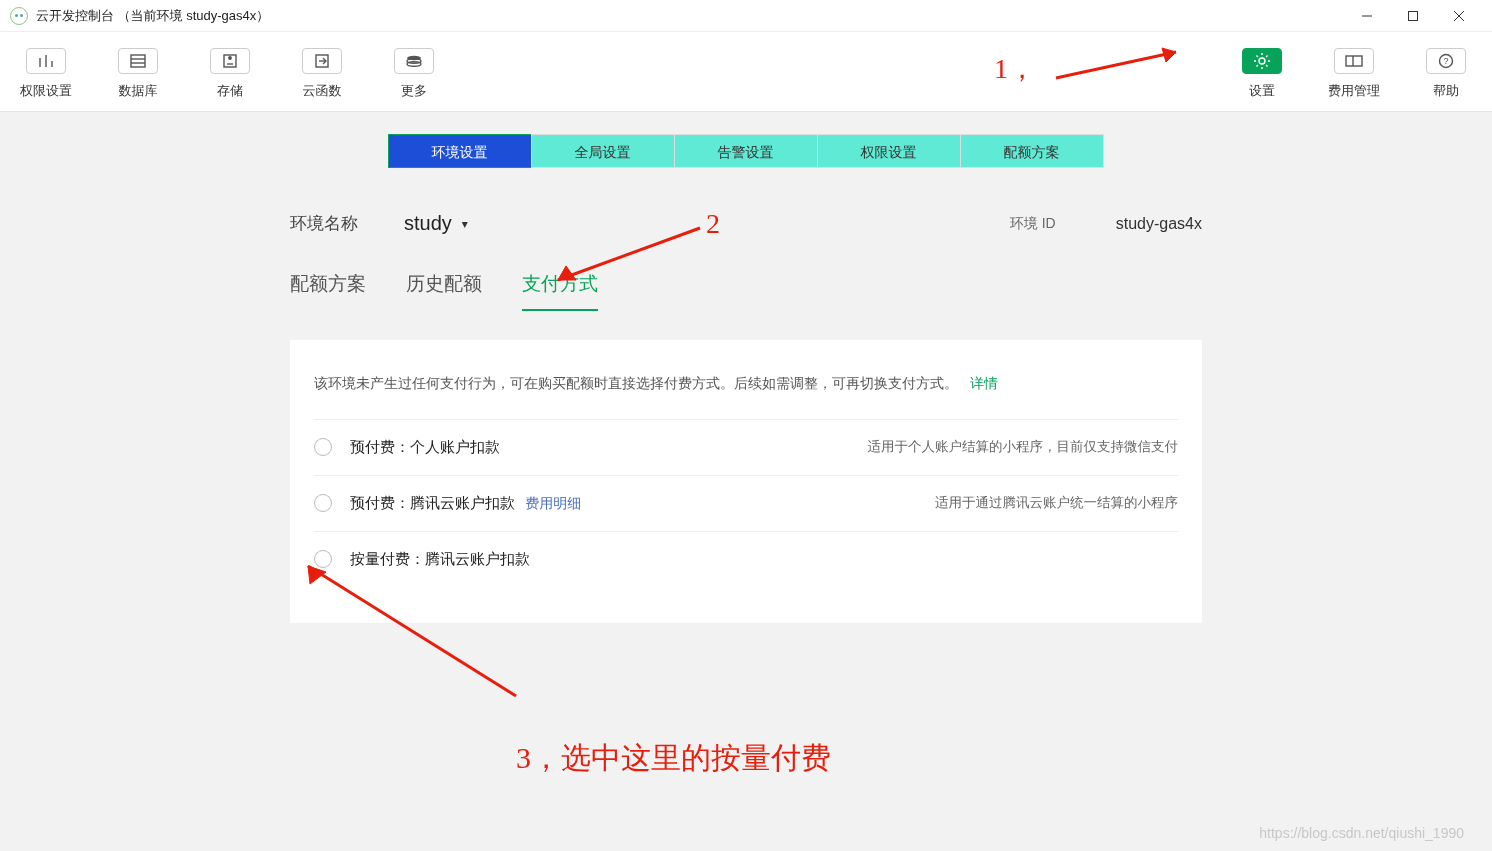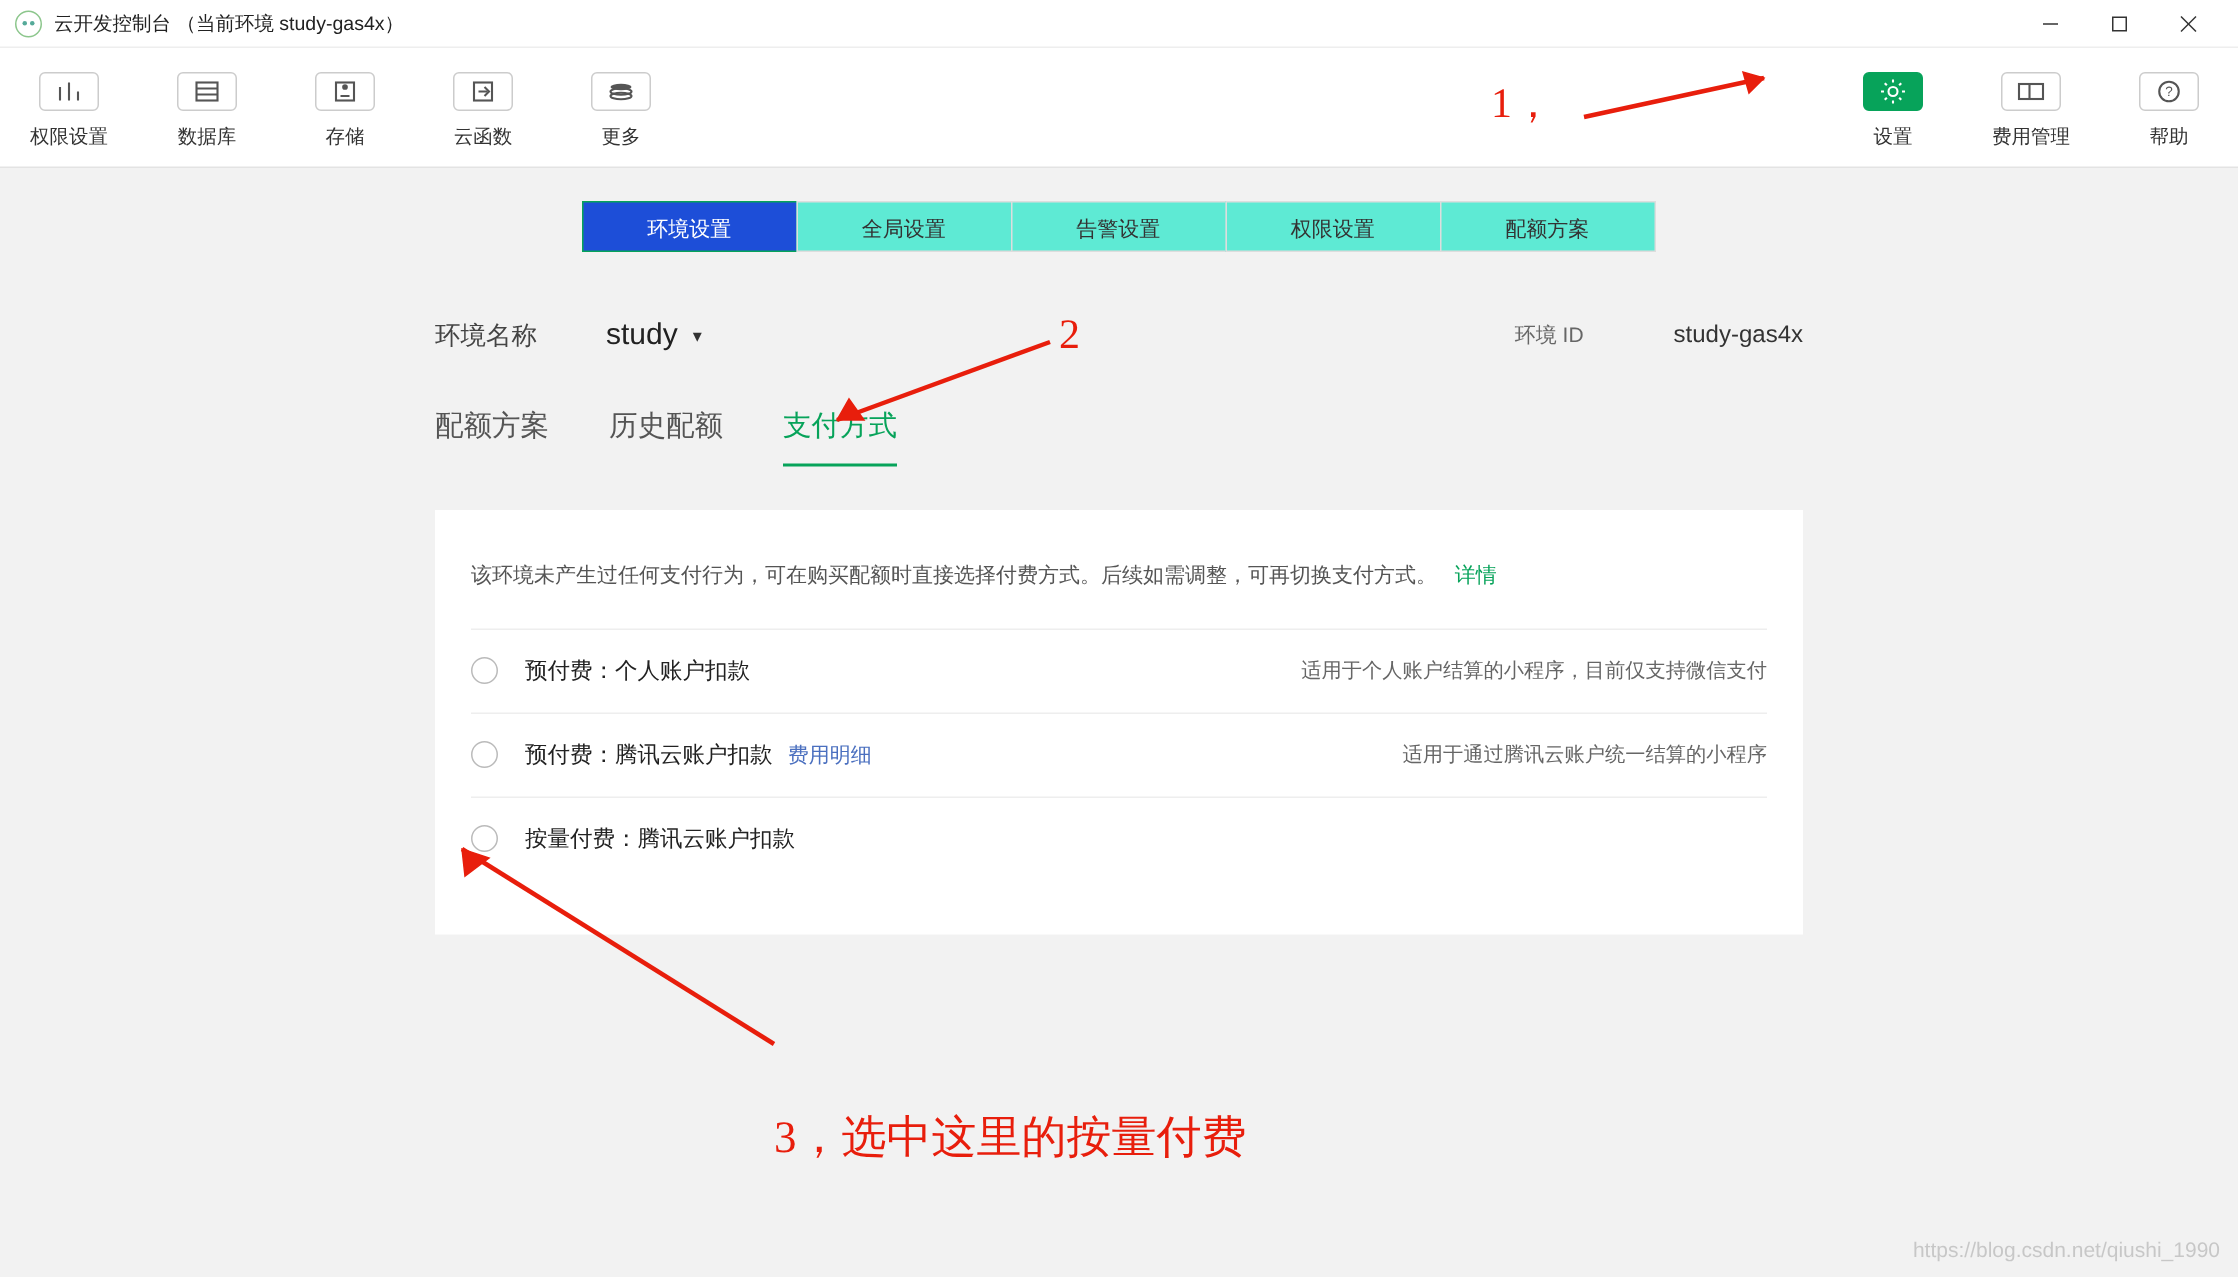--- a/index.html
+++ b/index.html
@@ -156,21 +156,21 @@
   .opt .title { font-size: 15px; color: #222; font-weight: 500; }
   .opt .title .lnk { color: #4a6fbf; font-weight: 400; margin-left: 6px; font-size: 14px; }
   .opt .desc { margin-left: auto; font-size: 13.5px; color: #666; }
   
   .anno { position: absolute; color: #e81e0c; font-size: 28px; pointer-events: none; font-family: "SimSun", serif;}
   .anno.big { font-size: 30px; }
   .arrow { position: absolute; pointer-events: none; }
   .arrow polygon, .arrow line { fill: #e81e0c; stroke: #e81e0c; }
   .watermark {
     position: absolute;
-    right: 12px; bottom: 10px;
+    right: 28px; bottom: 10px;
     font-size: 14px;
     color: rgba(120,120,120,0.35);
   }
 </style>
 </head>
 <body>
 
 <div class="title-bar">
   <span class="app-icon">
     <span class="dot"></span>

